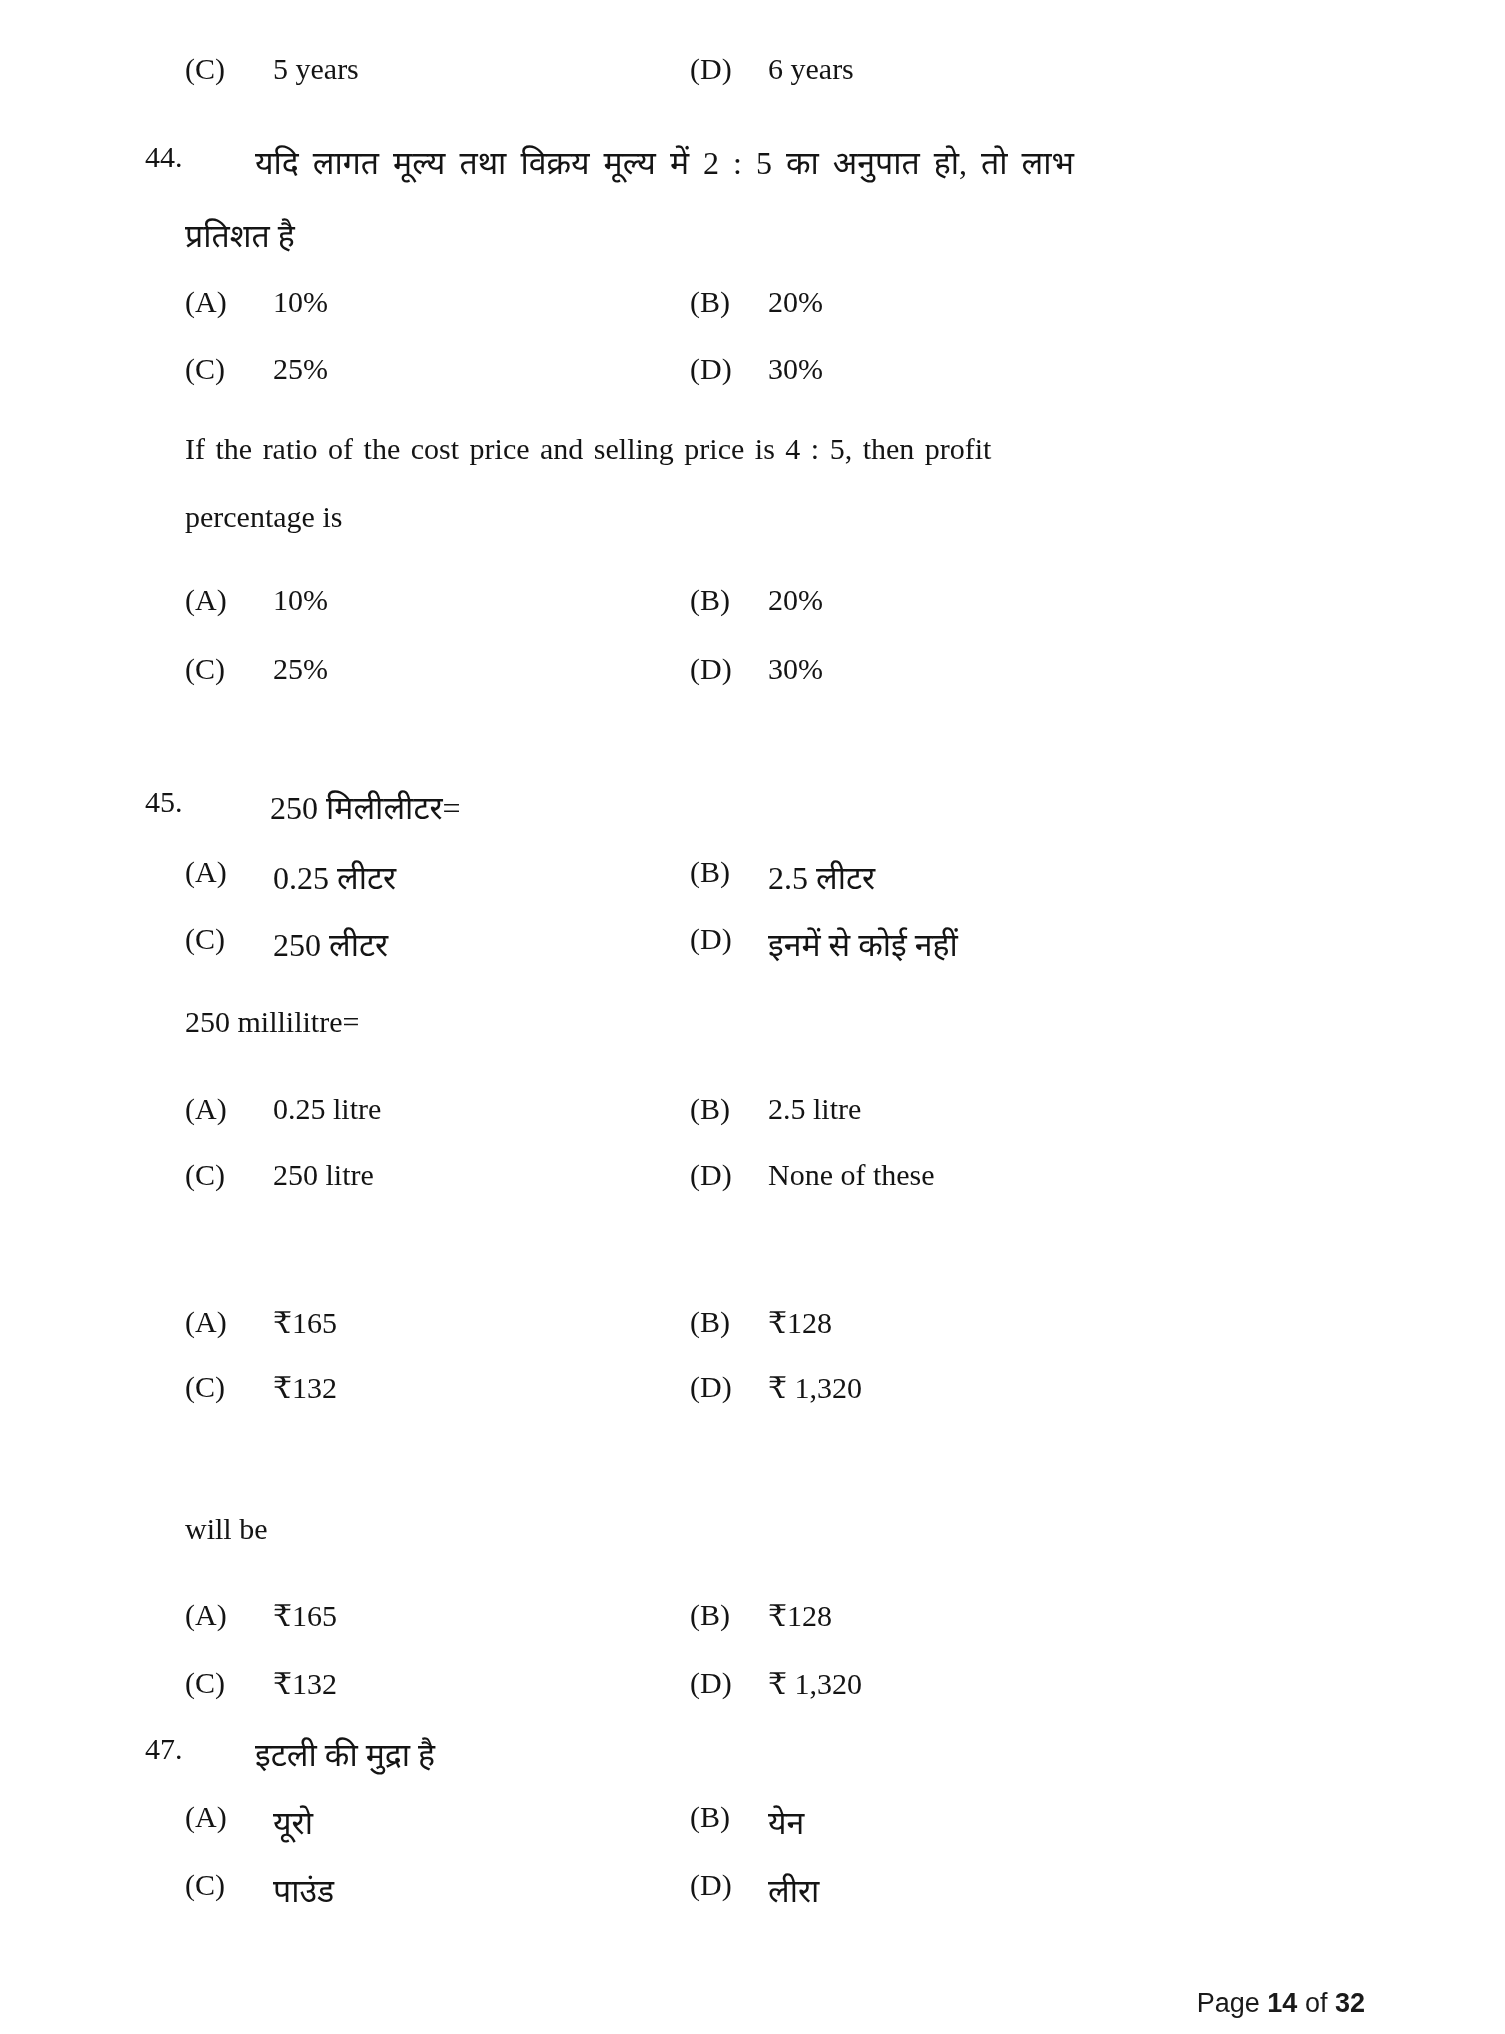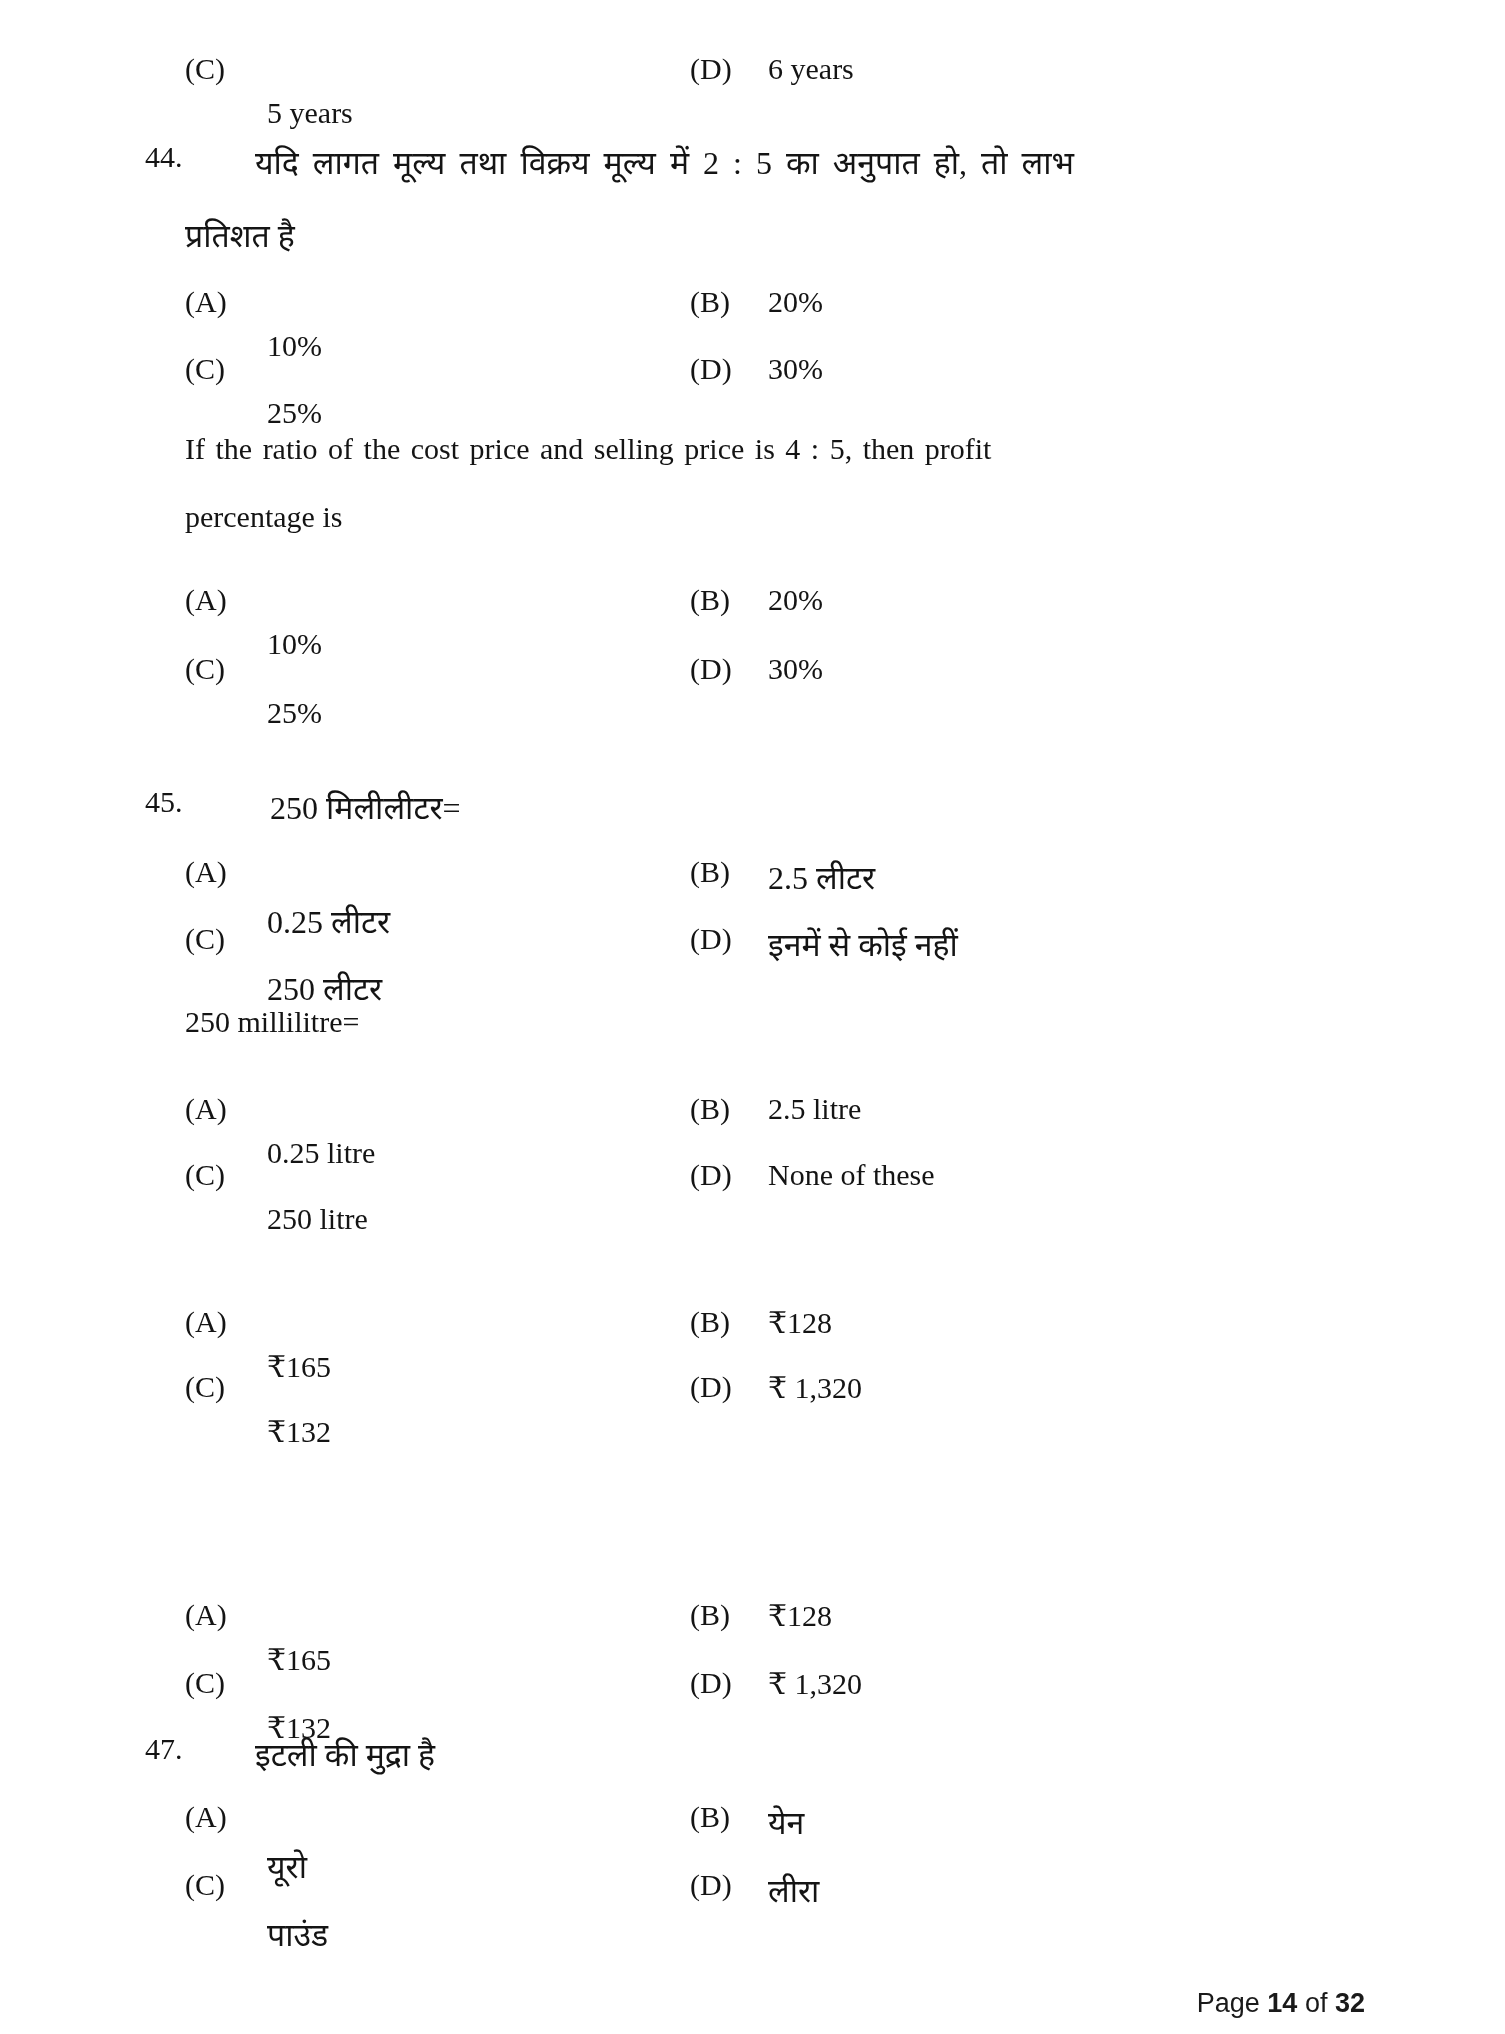--- a/index.html
+++ b/index.html
@@ -23,21 +23,21 @@
     height: 48px;
     white-space: nowrap;
   }
   .row span { position: absolute; white-space: nowrap; }
   
   .qnum  { left: 145px; }
   .qtext { left: 255px; }
   .qtext2{ left: 270px; }
   .cont  { left: 185px; }  
   .col1  { left: 185px; }  
-  .col2  { left: 267px; margin-top: 44px; }  
+  .col2  { left: 273px; }  
   .col3  { left: 690px; }  
   .col4  { left: 768px; }  
   .en { font-size: 30px; }
   .hi { font-size: 32px; }
   .ws6 { word-spacing: 6px; }
   .ws3 { word-spacing: 3px; }
   .footer {
     position: absolute;
     top: 1976px;
     right: 140px;
@@ -136,20 +136,23 @@
     <span class="col2 en">₹165</span>
     <span class="col3 en">(B)</span>
     <span class="col4 en">₹128</span>
   </div>
   <div class="row" style="top:1370px">
     <span class="col1 en">(C)</span>
     <span class="col2 en">₹132</span>
     <span class="col3 en">(D)</span>
     <span class="col4 en">₹ 1,320</span>
   </div>
+  <div class="row" style="top:1512px">
+    <span class="cont en">will be</span>
+  </div>
   <div class="row" style="top:1598px">
     <span class="col1 en">(A)</span>
     <span class="col2 en">₹165</span>
     <span class="col3 en">(B)</span>
     <span class="col4 en">₹128</span>
   </div>
   <div class="row" style="top:1666px">
     <span class="col1 en">(C)</span>
     <span class="col2 en">₹132</span>
     <span class="col3 en">(D)</span>

